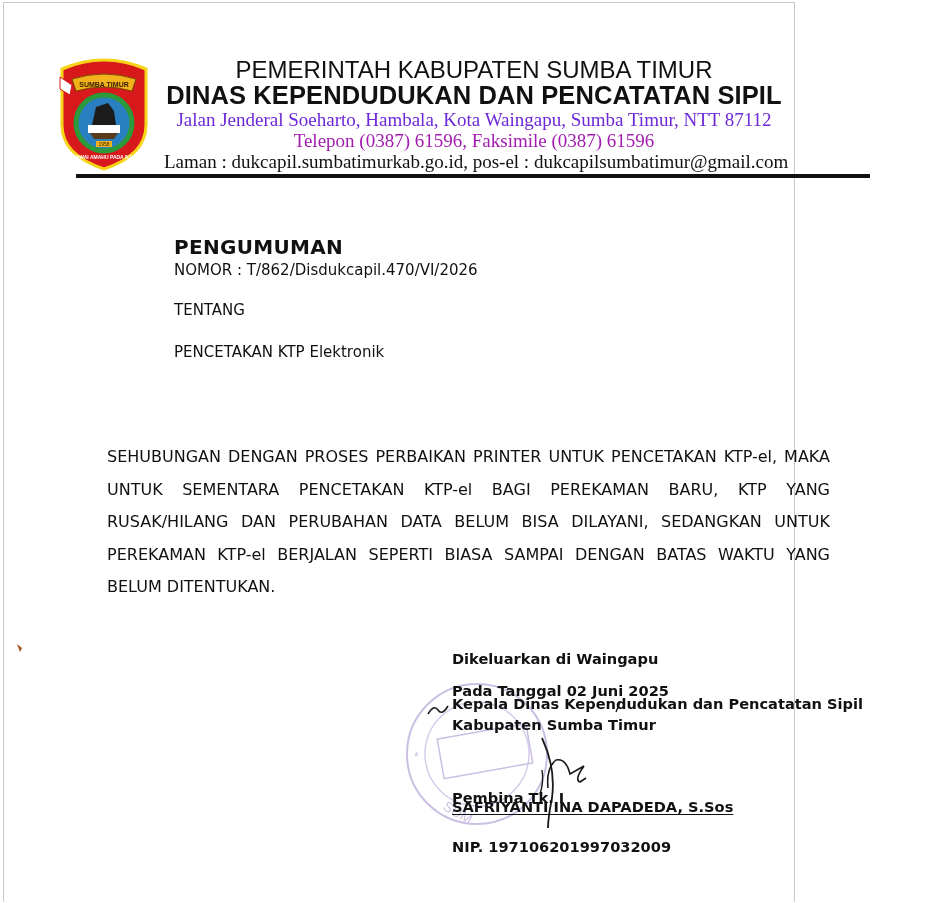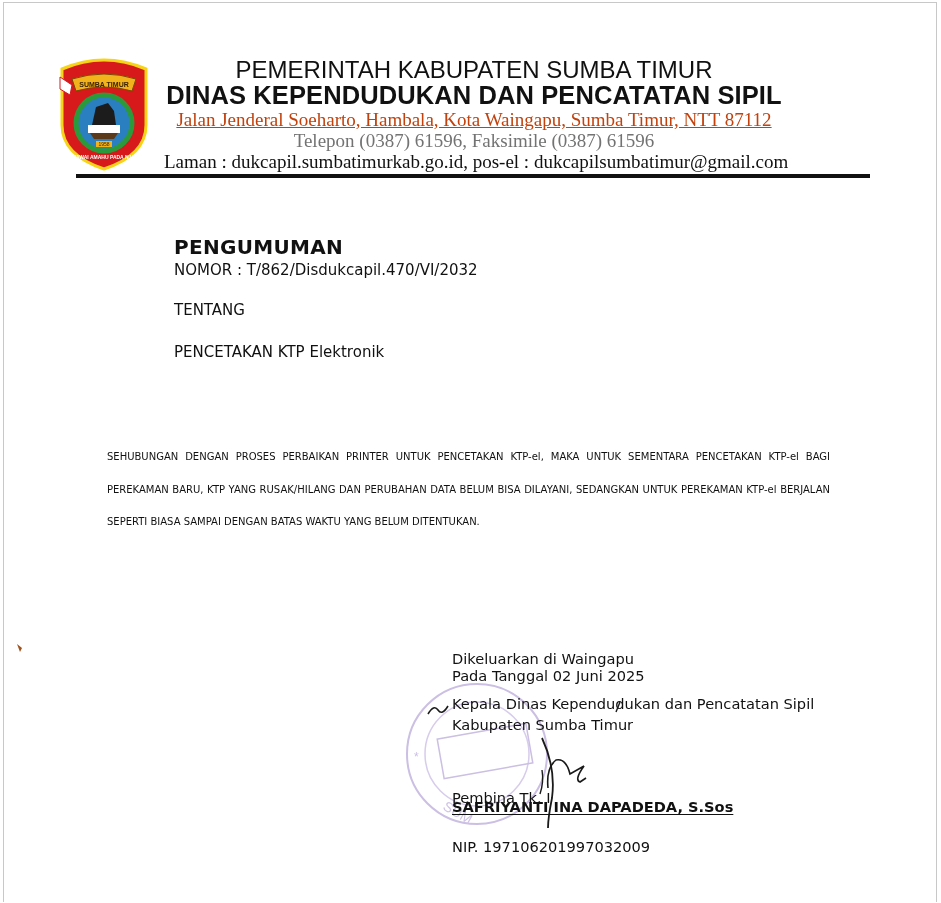--- a/index.html
+++ b/index.html
@@ -1,55 +1,55 @@
 <!DOCTYPE html>
 <html><head>
 <meta charset="utf-8">
 <style>
   html, body { margin: 0; padding: 0; background: #ffffff; }
   body { width: 941px; height: 903px; position: relative; overflow: hidden; }
   .page {
-    position: absolute; left: 3px; top: 2px; width: 934px; height: 900px;
+    position: absolute; left: 3px; top: 2px; width: 792px; height: 900px;
     border-left: 1px solid #c8c8c8; border-top: 1px solid #c8c8c8; border-right: 1px solid #c8c8c8;
     background: #ffffff; box-sizing: border-box;
   }
   .abs { position: absolute; white-space: nowrap; color: #111; }
 
   
   .logo { position: absolute; left: 52px; top: 52px; width: 96px; height: 116px; }
   .lh-center { position: absolute; left: 160px; width: 620px; text-align: center; }
   .lh-gov { top: 53px; font-family: "Liberation Sans", sans-serif; font-size: 24px; color: #111; }
   .lh-dept { top: 78px; font-family: "Liberation Sans", sans-serif; font-size: 25.5px; font-weight: bold; color: #111; letter-spacing: 0.1px; }
-  .lh-addr { top: 106px; font-family: "Liberation Serif", serif; font-size: 19px; color: #c2410c; text-decoration: underline; }
-  .lh-tel { top: 127px; font-family: "Liberation Serif", serif; font-size: 19px; color: #737373; }
+  .lh-addr { top: 106px; font-family: "Liberation Serif", serif; font-size: 19px; color: #6d28d9; }
+  .lh-tel { top: 127px; font-family: "Liberation Serif", serif; font-size: 19px; color: #a21caf; }
   .lh-web { top: 148px; font-family: Liberation Serif, serif; font-size: 19px; color: #111; }
   .divider { position: absolute; left: 72px; top: 171px; width: 794px; height: 4px; background: #111; }
 
   
   .t-center { position: absolute; left: 170px; width: 600px; text-align: left; font-family: "DejaVu Sans", sans-serif; color: #111; }
   .t-title { top: 232px; font-size: 20px; font-weight: bold; letter-spacing: 0.3px; }
   .t-number { top: 258px; font-size: 15px; }
   .t-about { top: 298px; font-size: 15px; }
   .t-subject { top: 340px; font-size: 15px; }
 
   
   .body-text {
     position: absolute; left: 103px; top: 438px; width: 723px;
-    font-family: "DejaVu Sans", sans-serif; font-size: 10px; line-height: 32.5px;
+    font-family: "DejaVu Sans", sans-serif; font-size: 16px; line-height: 32.5px;
     text-align: justify; text-align-last: left; color: #111;
   }
   .closing {
     position: absolute; left: 103px; top: 574px;
     font-family: "DejaVu Sans", sans-serif; font-size: 14.6px; color: #111; white-space: nowrap;
   }
 
   
-  .sig { position: absolute; left: 448px; font-family: "DejaVu Sans", sans-serif; font-size: 14.6px; color: #111; white-space: nowrap; }
+  .sig { position: absolute; left: 448px; font-family: "DejaVu Sans", sans-serif; font-size: 14.6px; color: #111; white-space: nowrap; font-weight: bold; }
   .sig-place { top: 647px; }
-  .sig-date { top: 664px; }
+  .sig-date { top: 679px; }
   .sig-position1 { top: 692px; }
   .sig-position2 { top: 713px; }
   .sig-name { top: 795px; font-weight: bold; text-decoration: underline; text-underline-offset: 2px; }
   .sig-rank { top: 786px; }
   .sig-nip { top: 835px; text-align: right; }
 
   .stamp { position: absolute; left: 398px; top: 676px; width: 150px; height: 150px; }
   .signature { position: absolute; left: 420px; top: 695px; width: 210px; height: 150px; }
   .speck { position: absolute; left: 13px; top: 641px; width: 6px; height: 8px; }
 </style>
@@ -74,21 +74,21 @@
   </svg>
 
   <div class="lh-center lh-gov abs">PEMERINTAH KABUPATEN SUMBA TIMUR</div>
   <div class="lh-center lh-dept abs">DINAS KEPENDUDUKAN DAN PENCATATAN SIPIL</div>
   <div class="lh-center lh-addr abs">Jalan Jenderal Soeharto, Hambala, Kota Waingapu, Sumba Timur, NTT 87112</div>
   <div class="lh-center lh-tel abs">Telepon (0387) 61596, Faksimile (0387) 61596</div>
   <div class="lh-center lh-web abs">Laman : dukcapil.sumbatimurkab.go.id, pos-el : dukcapilsumbatimur@gmail.com</div>
   <div class="divider"></div>
 
   <div class="t-center t-title abs">PENGUMUMAN</div>
-  <div class="t-center t-number abs">NOMOR : T/862/Disdukcapil.470/VI/2032</div>
+  <div class="t-center t-number abs">NOMOR : T/862/Disdukcapil.470/VI/2026</div>
   <div class="t-center t-about abs">TENTANG</div>
   <div class="t-center t-subject abs">PENCETAKAN KTP Elektronik</div>
 
   <div class="body-text">SEHUBUNGAN DENGAN PROSES PERBAIKAN PRINTER UNTUK PENCETAKAN KTP-el, MAKA UNTUK SEMENTARA PENCETAKAN KTP-el BAGI PEREKAMAN BARU, KTP YANG RUSAK/HILANG DAN PERUBAHAN DATA BELUM BISA DILAYANI, SEDANGKAN UNTUK PEREKAMAN KTP-el BERJALAN SEPERTI BIASA SAMPAI DENGAN BATAS WAKTU YANG BELUM DITENTUKAN.</div>
 
   <svg class="stamp" viewBox="0 0 150 150">
     <circle cx="75" cy="75" r="70" fill="none" stroke="#cbbfe3" stroke-width="2"></circle>
     <circle cx="75" cy="75" r="52" fill="none" stroke="#d6cceb" stroke-width="1.5"></circle>
     <rect x="38" y="52" width="90" height="40" fill="none" stroke="#cbbfe3" stroke-width="1.5" transform="rotate(-10 83 72)"></rect>
     <text x="12" y="82" font-family="Liberation Sans, sans-serif" font-size="12" fill="#cbbfe3">*</text>

